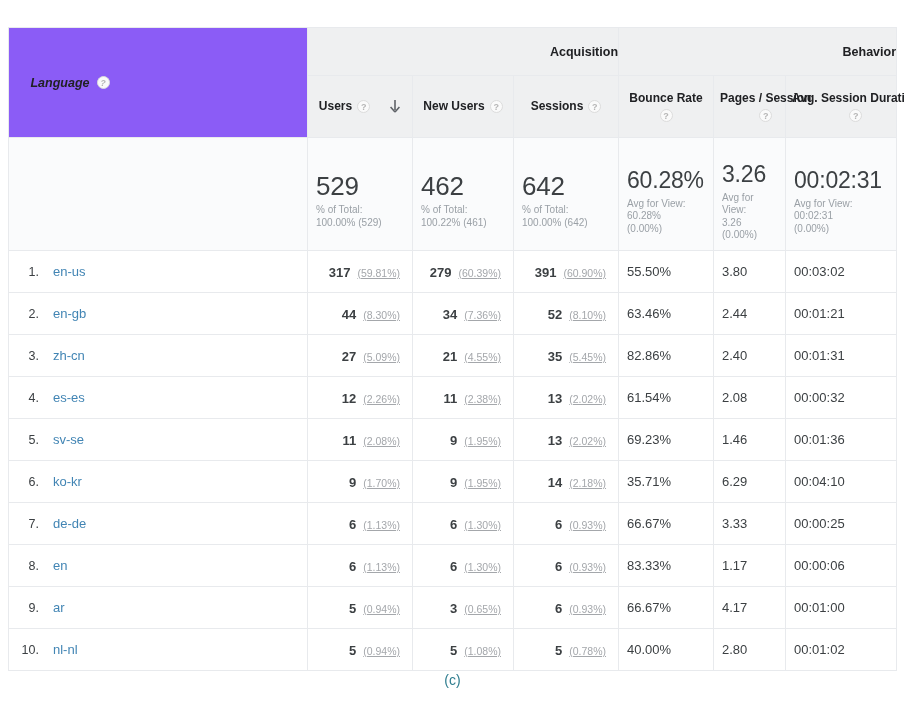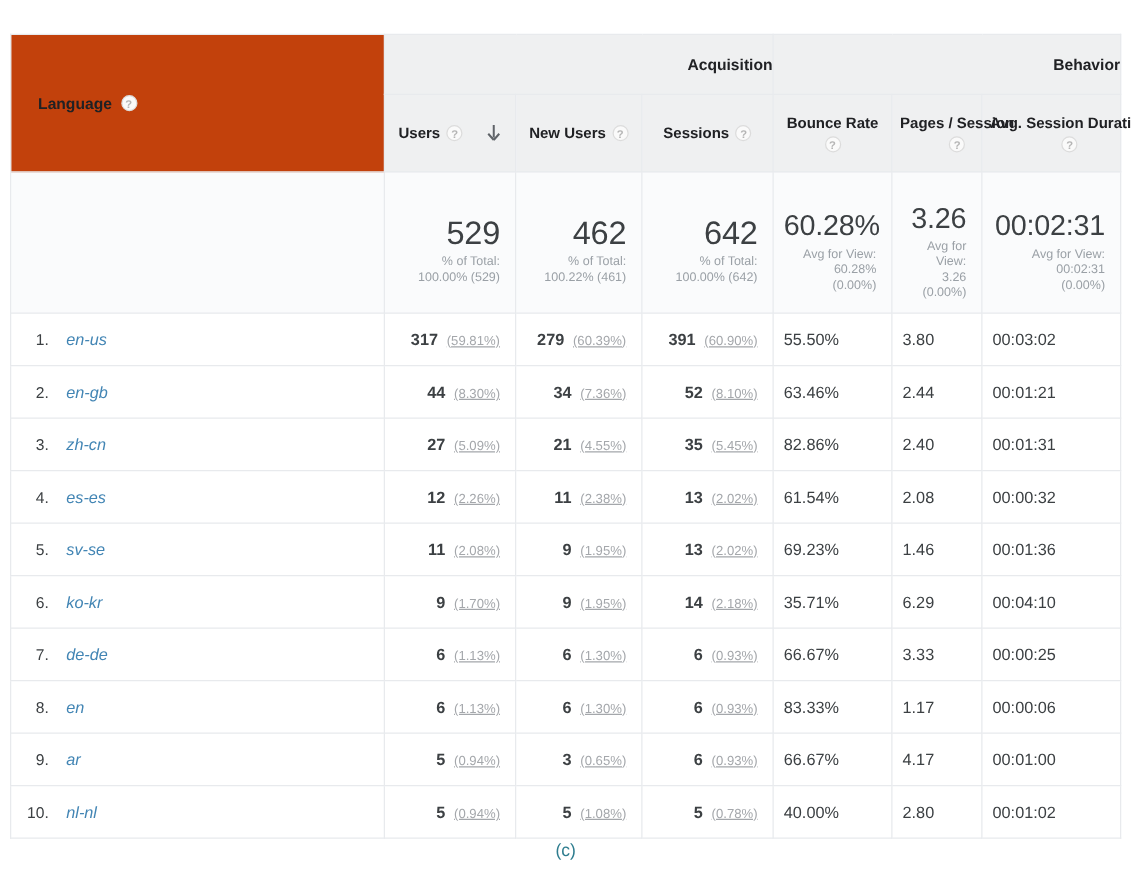--- a/index.html
+++ b/index.html
@@ -59,27 +59,28 @@
     height: 47px;
     padding: 0 0 0 10px !important;
     text-align: right;
     font-size: 12.5px;
     font-weight: bold;
     color: #202124;
     border-bottom: 1px solid #e8eaed;
   }
 
   .lang-cell {
-    background: #c2410c;
+    background: #8b5cf6;
     text-align: center;
     vertical-align: middle;
     font-size: 12.5px;
     font-weight: bold;
     color: #202124;
     border-top: 1px solid #e8eaed;
+    font-style: italic;
   }
   .lang-inner {
     display: flex;
     align-items: center;
     justify-content: center;
     gap: 7px;
     transform: translateX(-88px);
   }
 
   .sub-cell {
@@ -120,21 +121,21 @@
     width: 12px;
     height: 14px;
     margin-left: 14px;
     vertical-align: middle;
     color: #5f6368;
   }
 
   
   .sum-row td { background: #fafbfc; height: 100px; vertical-align: top; }
   .sum-blank { background: #fafbfc; }
-  .sum-cell { padding: 12px 12px 0 8px !important; text-align: right; }
+  .sum-cell { padding: 12px 12px 0 8px !important; text-align: left; }
   .sum-big {
     font-size: 26px;
     line-height: 30px;
     color: #3c4043;
     font-weight: normal;
     letter-spacing: -0.2px;
   }
   .sum-sub {
     font-size: 10px;
     line-height: 12.5px;
@@ -158,21 +159,20 @@
     text-align: right;
     color: #3c4043;
     font-size: 12.5px;
   }
   .lang-link {
     margin-left: 14px;
     color: #4285b4;
     font-size: 13px;
     text-decoration: none;
     cursor: pointer;
-    font-style: italic;
   }
 
   .cell-num {
     padding: 0 12px 0 8px !important;
     text-align: right;
     white-space: nowrap;
   }
   .val {
     font-size: 13px;
     font-weight: bold;

